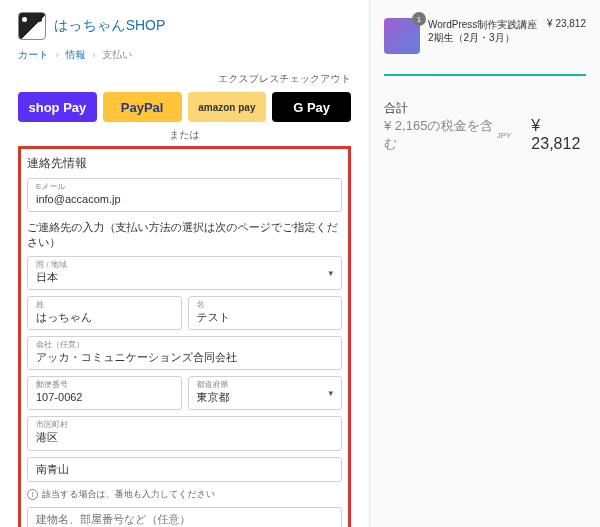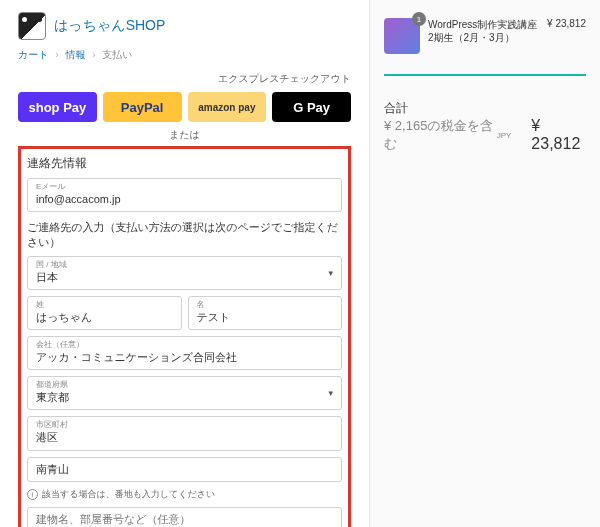--- a/index.html
+++ b/index.html
@@ -107,20 +107,24 @@
           <input class="val" value="テスト" style="">
         </div>
       </div>
 
       <div class="field">
         <span class="lbl">会社（任意）</span>
         <input class="val" value="アッカ・コミュニケーションズ合同会社" style="">
       </div>
 
       <div class="row2">
+        <div class="field">
+          <span class="lbl">郵便番号</span>
+          <input class="val" value="107-0062" style="">
+        </div>
         <div class="field sel">
           <span class="lbl">都道府県</span>
           <div class="val">東京都</div>
         </div>
       </div>
 
       <div class="field">
         <span class="lbl">市区町村</span>
         <input class="val" value="港区" style="">
       </div>

